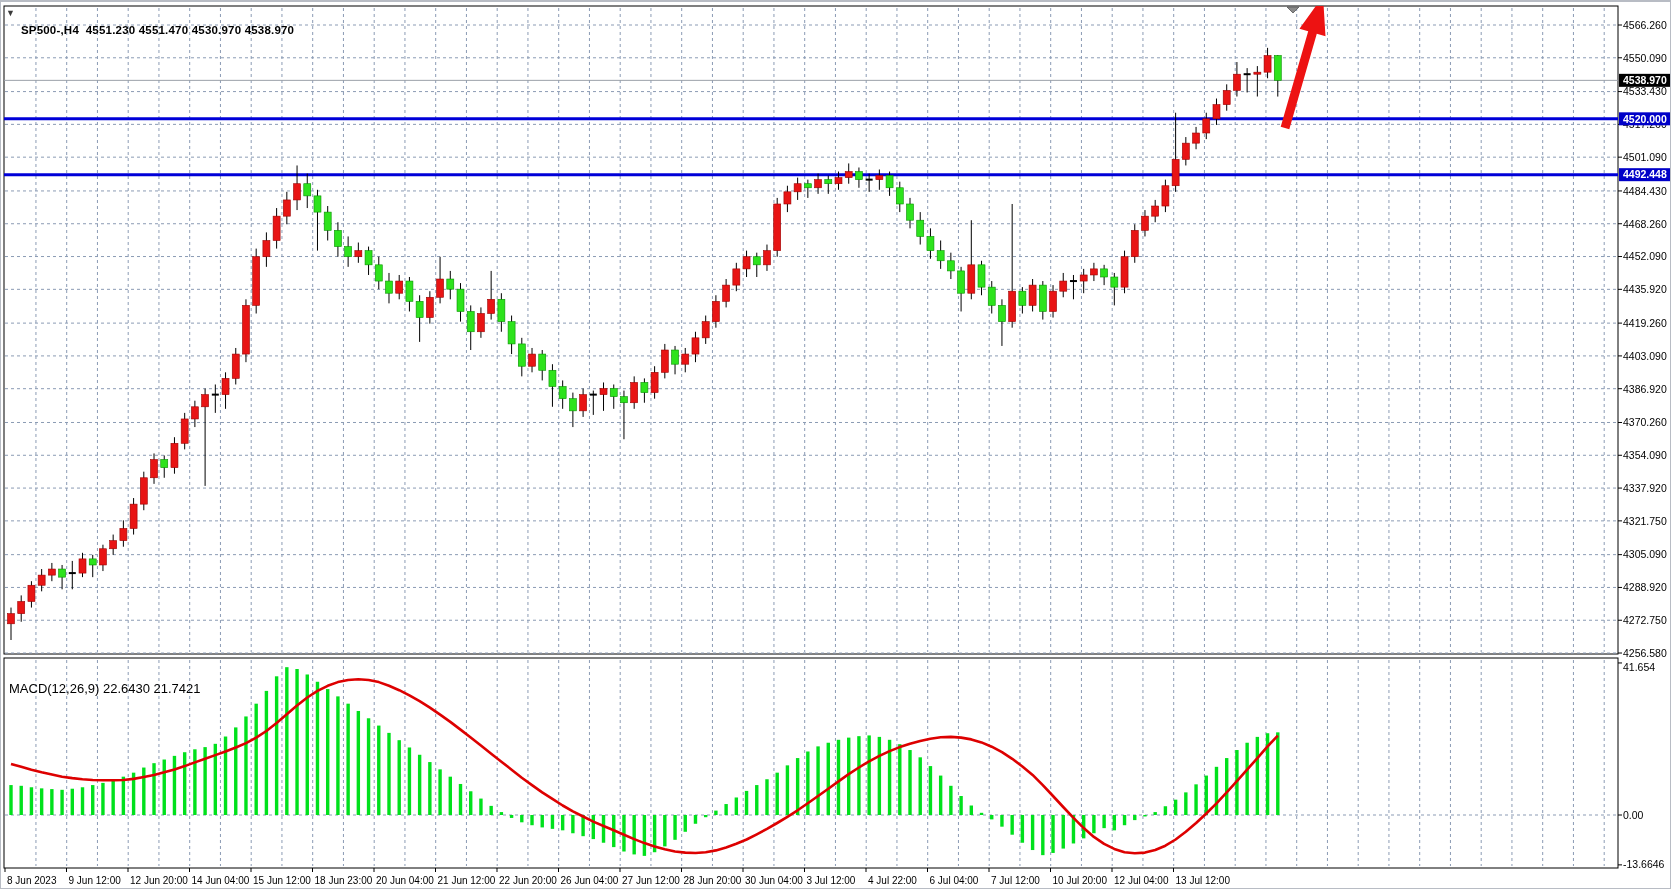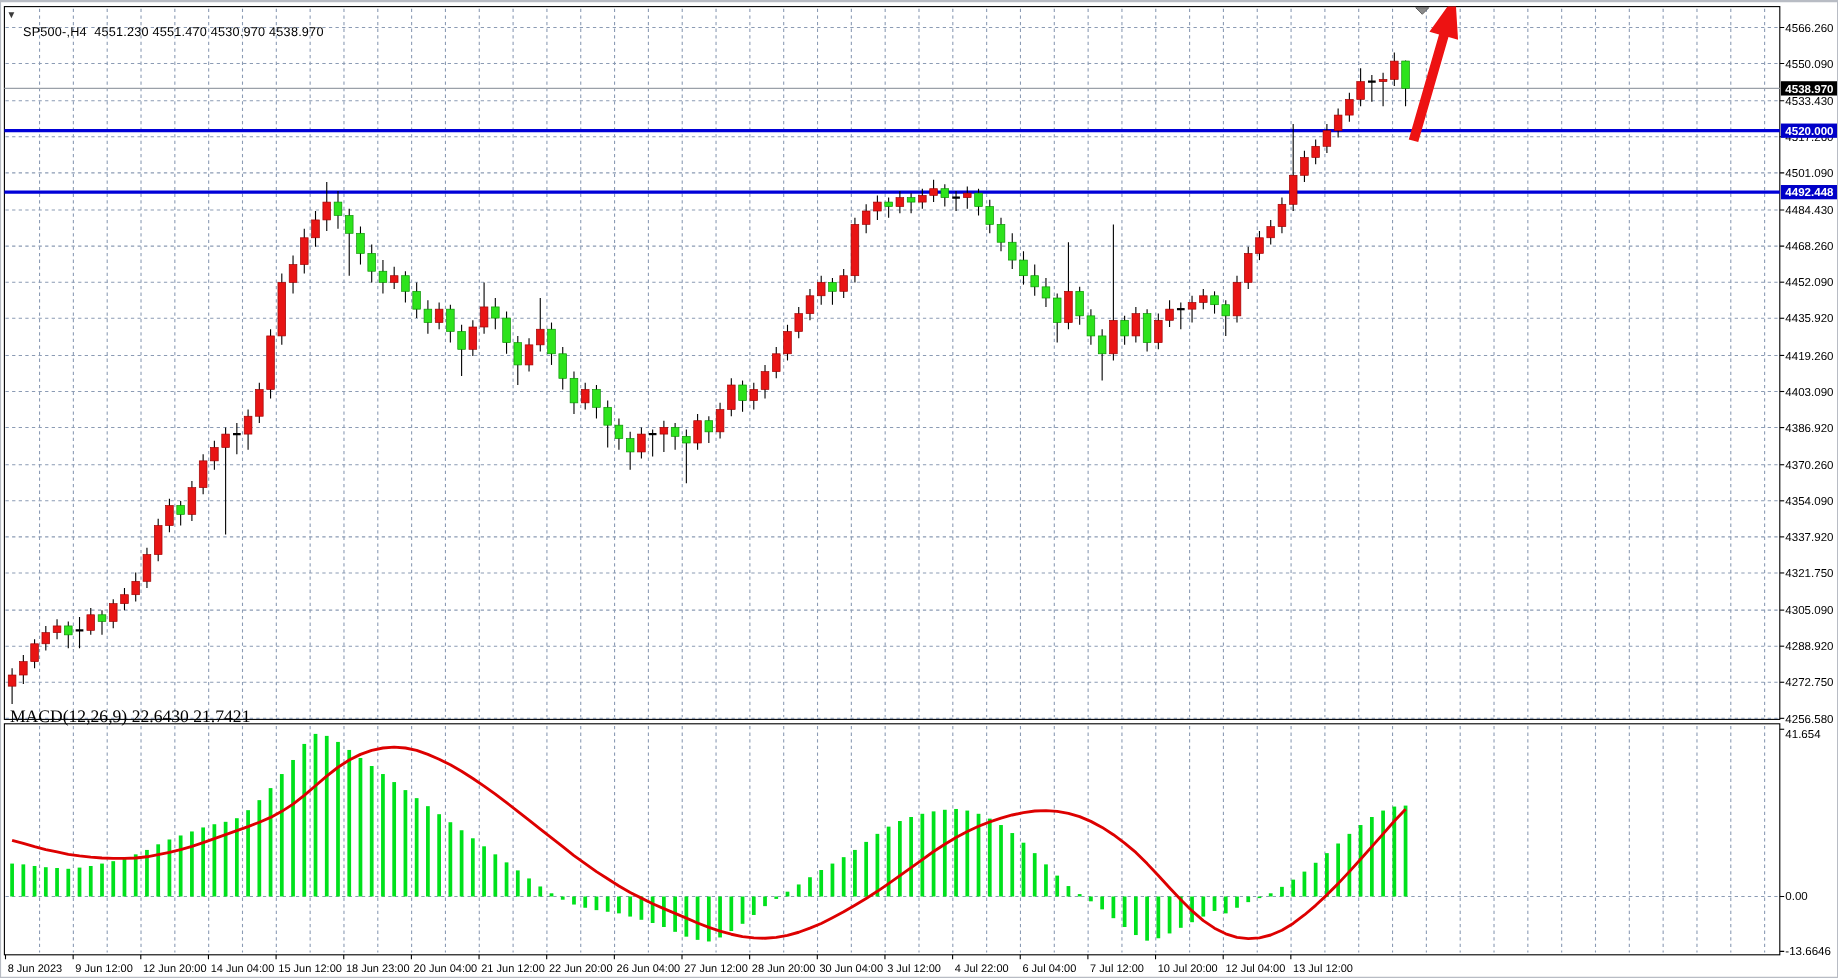--- a/index.html
+++ b/index.html
@@ -1,22 +1,22 @@
 <!DOCTYPE html>
 <html><head>
 <meta charset="utf-8">
 <style>
   html,body{margin:0;padding:0;background:#e8e8e8;}
   .win{position:relative;width:1671px;height:889px;background:#ffffff;
        border-top:2px solid #b8bcc4;border-left:1px solid #b8bcc4;border-right:1px solid #b8bcc4;border-bottom:1px solid #b8bcc4;
        box-sizing:border-box;font-family:"Liberation Sans", sans-serif;overflow:hidden;}
   .titlebar{position:absolute;left:5px;top:3px;height:16px;display:flex;align-items:center;z-index:5;}
   .dd-icon{font-size:9px;color:#3a3a3a;margin-right:6px;line-height:10px;}
-  .title-text{font-size:11.5px;font-weight:normal;color:#000;letter-spacing:0.2px;white-space:pre;margin-top:33px;}
-  .macd-label{position:absolute;left:8px;top:641px;font-size:16px;color:#000;z-index:5;white-space:pre;font-family:Liberation Serif, serif;}
+  .title-text{font-size:11.5px;font-weight:bold;color:#000;letter-spacing:0.2px;white-space:pre;margin-top:33px;}
+  .macd-label{position:absolute;left:8px;top:679px;font-size:13px;color:#000;z-index:5;white-space:pre;}
   svg{position:absolute;left:0;top:0;}
   text{font-family:"Liberation Sans", sans-serif;}
 </style>
 </head>
 <body>
 
 <div class="win">
   <div class="titlebar">
     <span class="dd-icon">▼</span>
     <span class="title-text">SP500-,H4  4551.230 4551.470 4530.970 4538.970</span>

